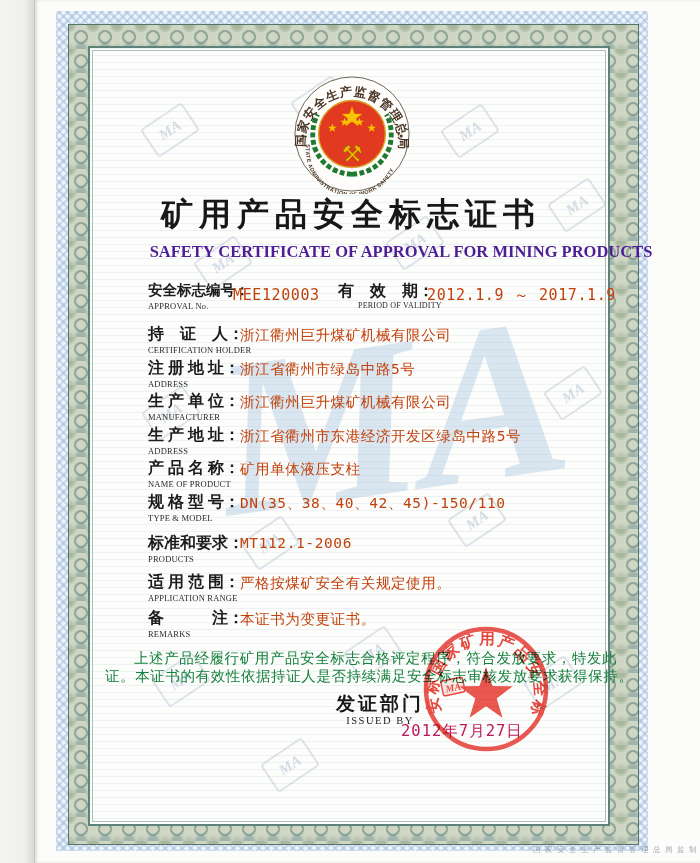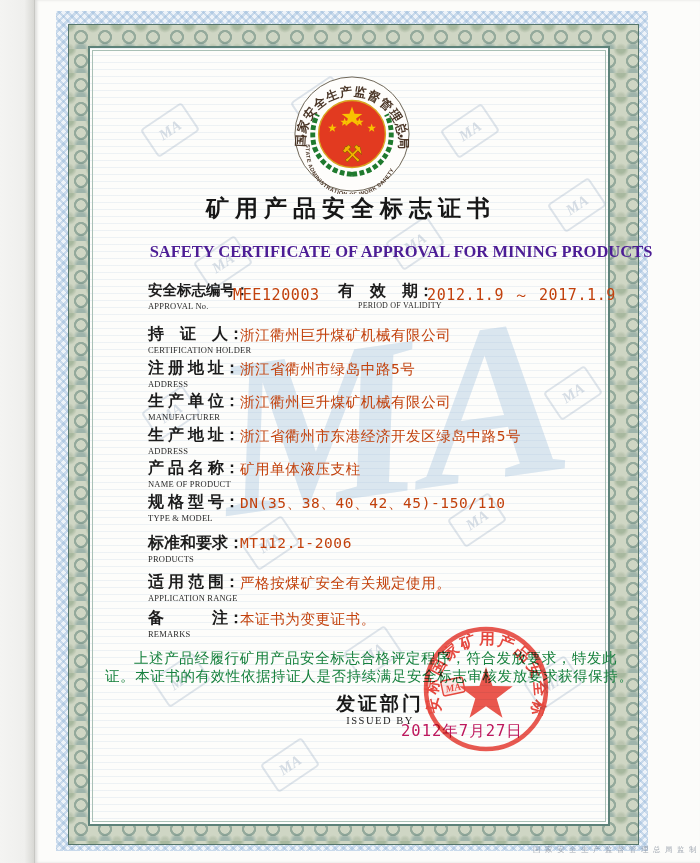--- a/index.html
+++ b/index.html
@@ -60,21 +60,21 @@
     border:2px solid rgba(150,168,192,.30);border-radius:4px;
     transform:rotate(-34deg);
     display:flex;align-items:center;justify-content:center;
     font-family:"Liberation Serif",serif;font-style:italic;font-weight:bold;
     font-size:15px;color:rgba(150,168,192,.38);
   }
   
   .emblem{position:absolute;left:256px;top:74px;width:122px;height:120px;}
   .title-zh{
     position:absolute;left:57px;top:193px;width:518px;text-align:center;
-    font-size:23px;font-weight:bold;letter-spacing:6px;color:#171717;
+    font-size:32px;font-weight:bold;letter-spacing:6px;color:#171717;
     white-space:nowrap;
   }
   .title-en{
     position:absolute;left:57px;top:242px;width:618px;text-align:center;
     font-size:16.5px;font-weight:bold;color:#4c1d95;letter-spacing:0px;
     white-space:nowrap;
   }
   .lbl{font-weight:bold;font-size:16px;color:#1c1c1c;white-space:nowrap;}
   .lbl-en{
     font-family:"Liberation Serif",serif;font-size:8.5px;color:#2a2a2a;

